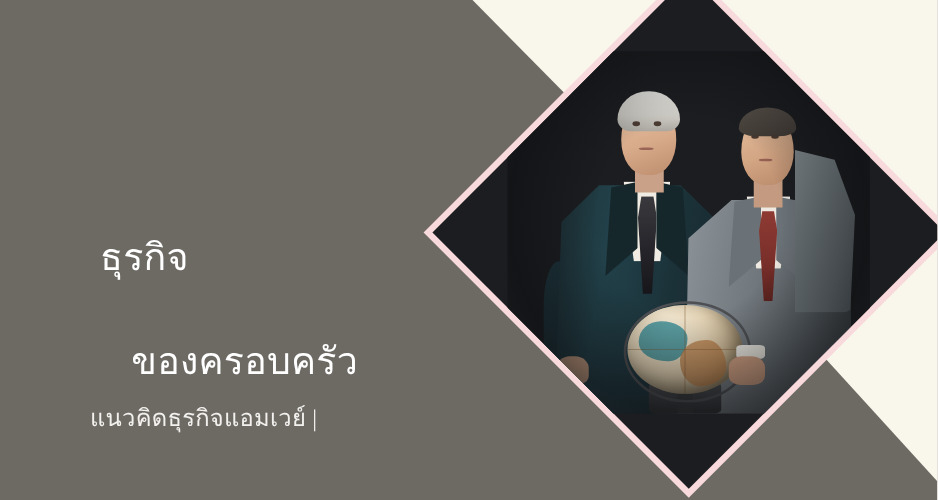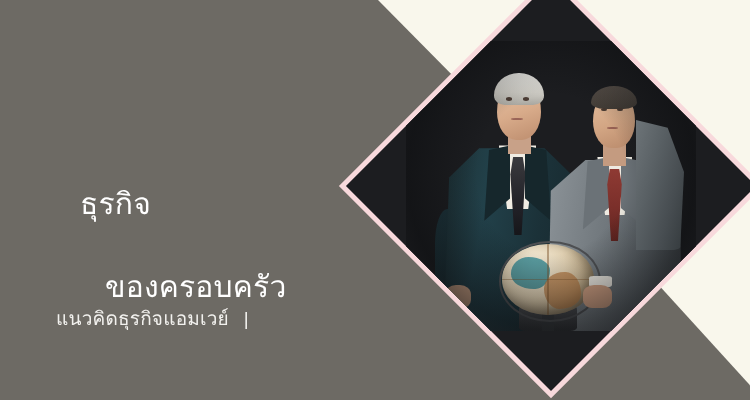--- a/index.html
+++ b/index.html
@@ -5,21 +5,21 @@
   html, body {
     margin: 0;
     padding: 0;
     background: #ffffff;
   }
   #banner {
     position: relative;
     width: 750px;
     height: 400px;
     overflow: hidden;
-    font-family: Liberation Mono, monospace;
+    font-family: Liberation Serif, serif;
     background: var(--cream, #F9F7EC);
   }
 
   
   .bg-layer {
     position: absolute;
     inset: 0;
     width: 100%;
     height: 100%;
   }
@@ -279,21 +279,21 @@
     white-space: pre-line;
   }
   .headline .l1 { display: block; }
   .headline .l2 { display: block; margin-left: 25px; }
 
   .subtitle {
     position: absolute;
     left: 56px;
     top: 308px;
     z-index: 10;
-    margin: 0;
+    margin: 16px;
     color: #F2F1EE;
     font-size: 19px;
     font-weight: 400;
     line-height: 1.3;
     letter-spacing: .2px;
   }
 </style>
 </head>
 <body>
 

